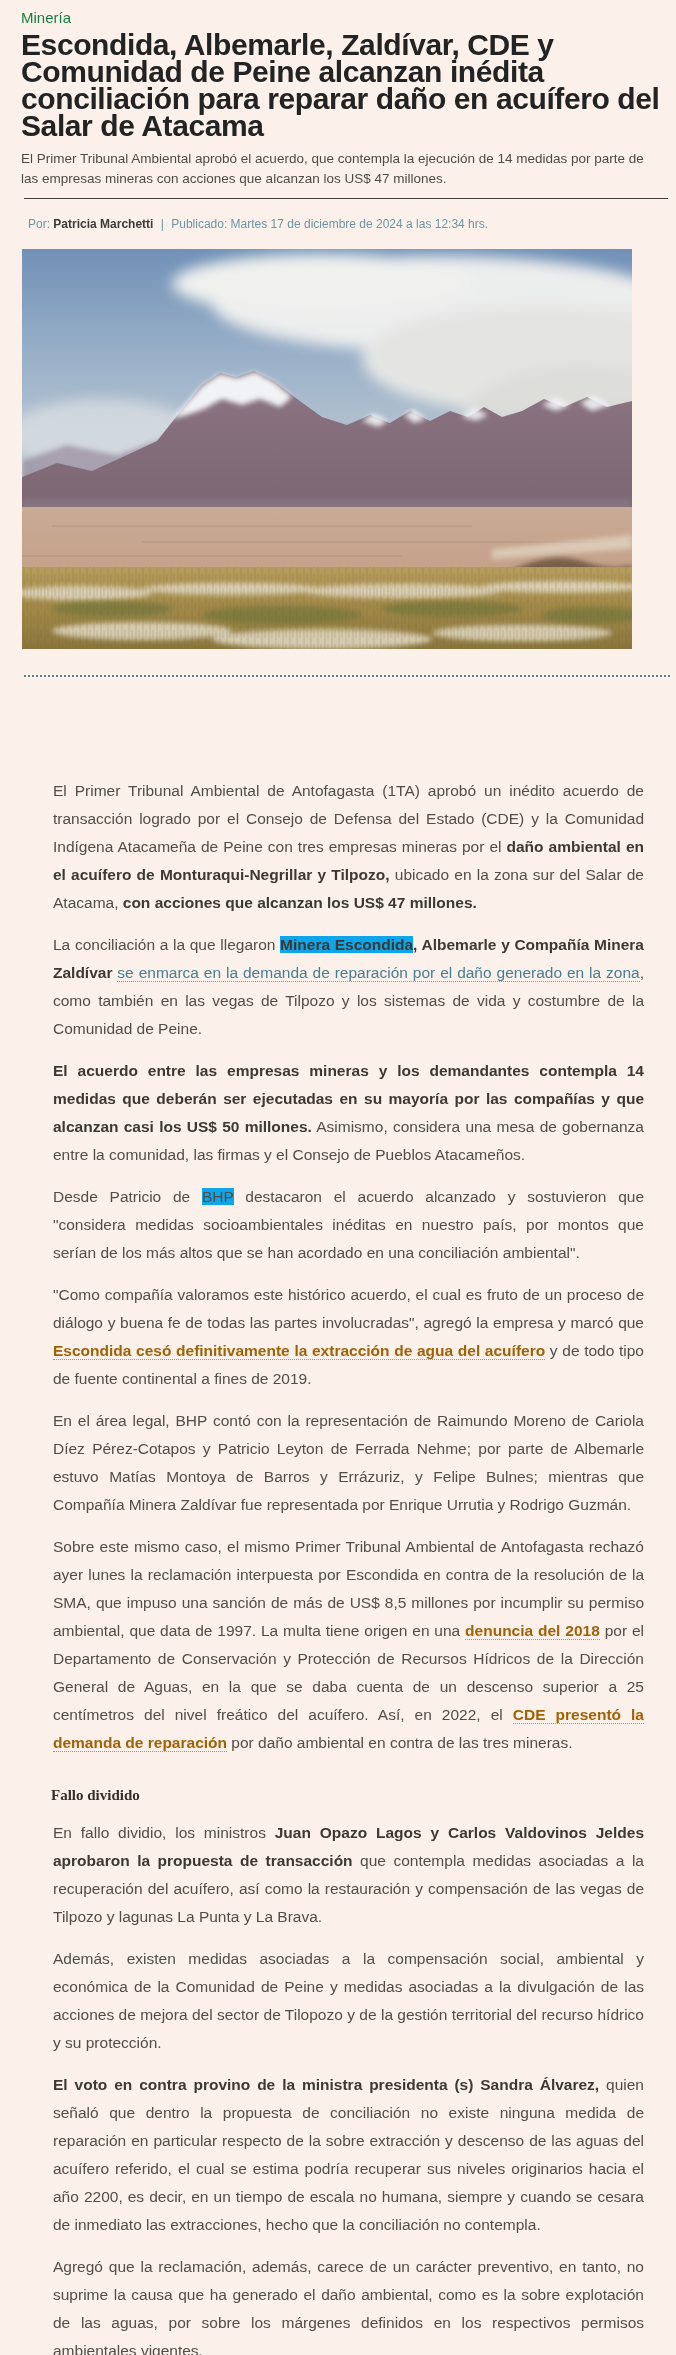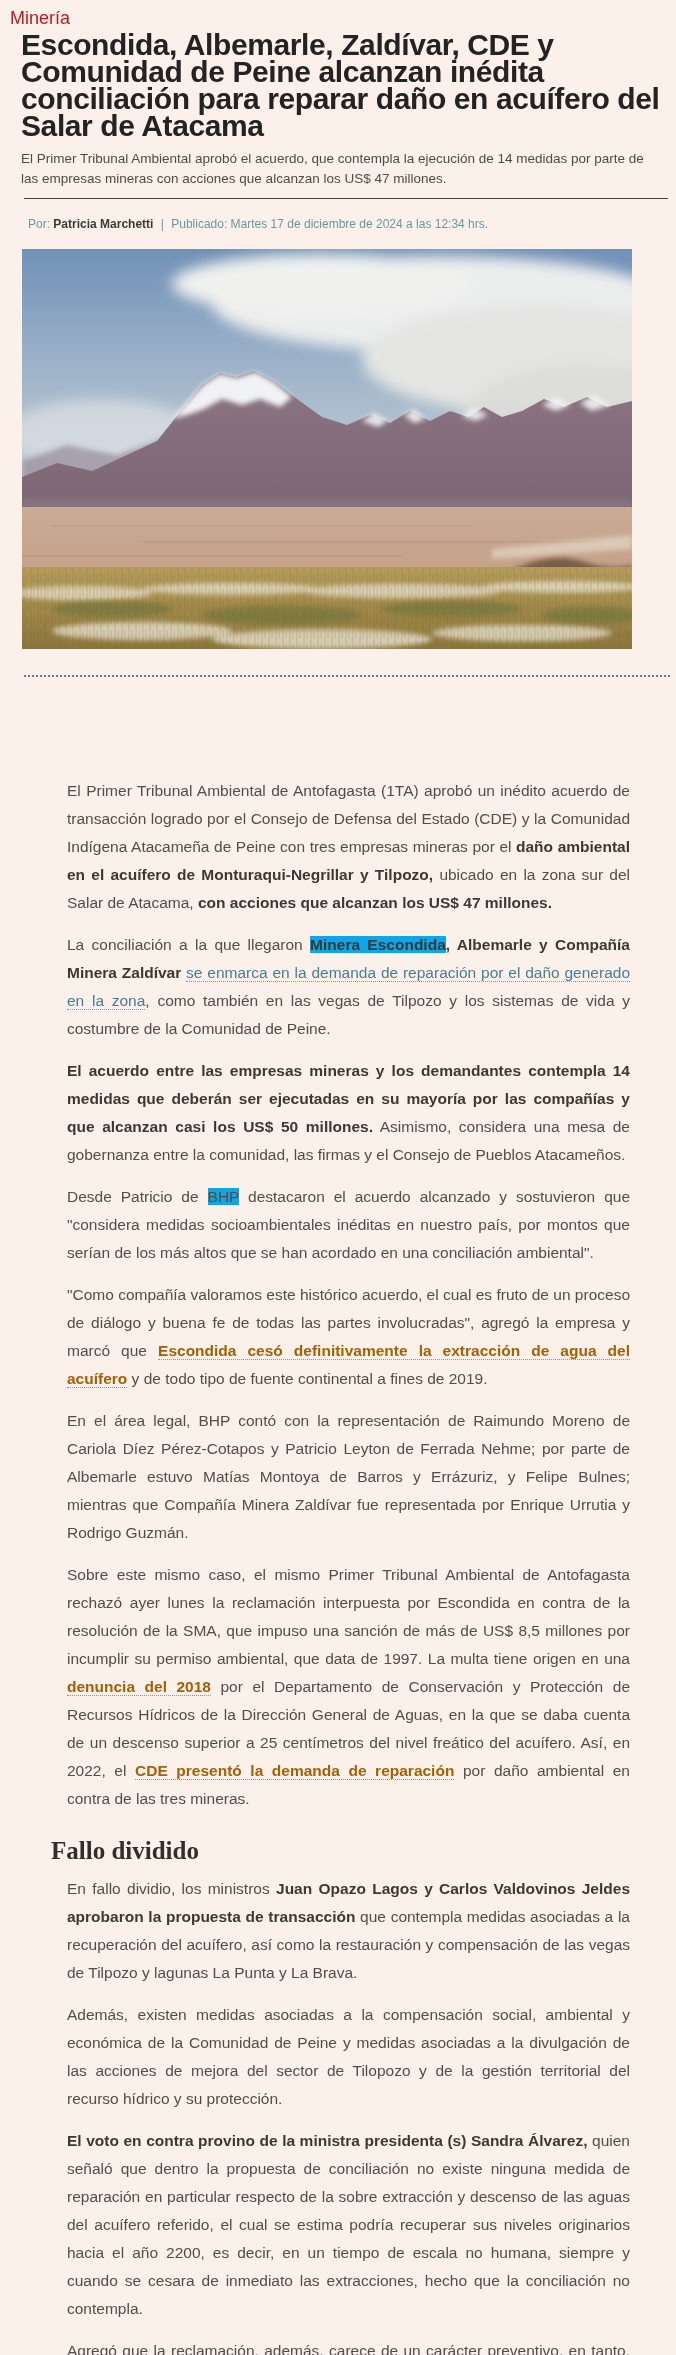--- a/index.html
+++ b/index.html
@@ -6,21 +6,21 @@
   body{
     width:676px;
     background:#fcf1ea;
     font-family:"Liberation Sans",sans-serif;
     color:#524d48;
     -webkit-font-smoothing:antialiased;
   }
   .page{width:676px;min-height:2355px;box-sizing:border-box;overflow:hidden;}
 
   
-  .category{padding:10px 10px 0;font-size:18px;line-height:16px;color:#b91c1c;cursor:pointer;}
+  .category{padding:10px 21px 0;font-size:15px;line-height:16px;color:#15803d;cursor:pointer;}
   h1.headline{
     margin:5px 0 0;padding:0 10px 0 21px;
     font-size:30px;line-height:27px;font-weight:bold;
     letter-spacing:-0.4px;color:#232323;
   }
   .lede{margin:10px 0 0;padding:0 24px 0 21px;font-size:13.5px;line-height:20px;color:#4e4a46;}
   hr.rule{border:none;border-top:1px solid #45413e;margin:9px 8px 0 24px;}
   .byline{
     margin:15px 0 0;padding:0 0 0 28px;max-width:470px;
     font-size:12px;line-height:20px;color:#6b95a3;
@@ -31,33 +31,33 @@
   
   figure.hero{margin:15px 22px 0;padding:0;width:610px;height:400px;}
   figure.hero svg{display:block;width:610px;height:400px;}
 
   
   .dotted-rule{margin:26px 6px 0 24px;border-top:2px dotted #5c7d8d;height:0;}
 
   
   article.body{margin-top:100px;padding:0 30px 14px 51px;}
   article.body p.para{
-    margin:0 16px 14px;font-size:15.5px;line-height:28px;
+    margin:0 2px 14px;font-size:15.5px;line-height:28px;
     text-align:justify;color:#524d48;
   }
   .run-b{font-weight:bold;color:#3d3833;}
   a.run-link{
     color:#457f93;text-decoration:none;
     border-bottom:1px dotted #6fa0b1;cursor:pointer;
   }
   a.run-link.run-b{color:#a16207;}
   .run-hl{background:#0ea5e9;}
   h2.subhead{
     margin:26px 0 12px;font-family:"Liberation Serif",serif;
-    font-size:25px;line-height:24px;font-weight:bold;color:#332e29;
+    font-size:15px;line-height:24px;font-weight:bold;color:#332e29;
   }
 </style>
 </head>
 <body>
 
 <div class="page">
 
   <header>
     <div class="category">Minería</div>
     <h1 class="headline">Escondida, Albemarle, Zaldívar, CDE y Comunidad de Peine alcanzan inédita conciliación para reparar daño en acuífero del Salar de Atacama</h1>

